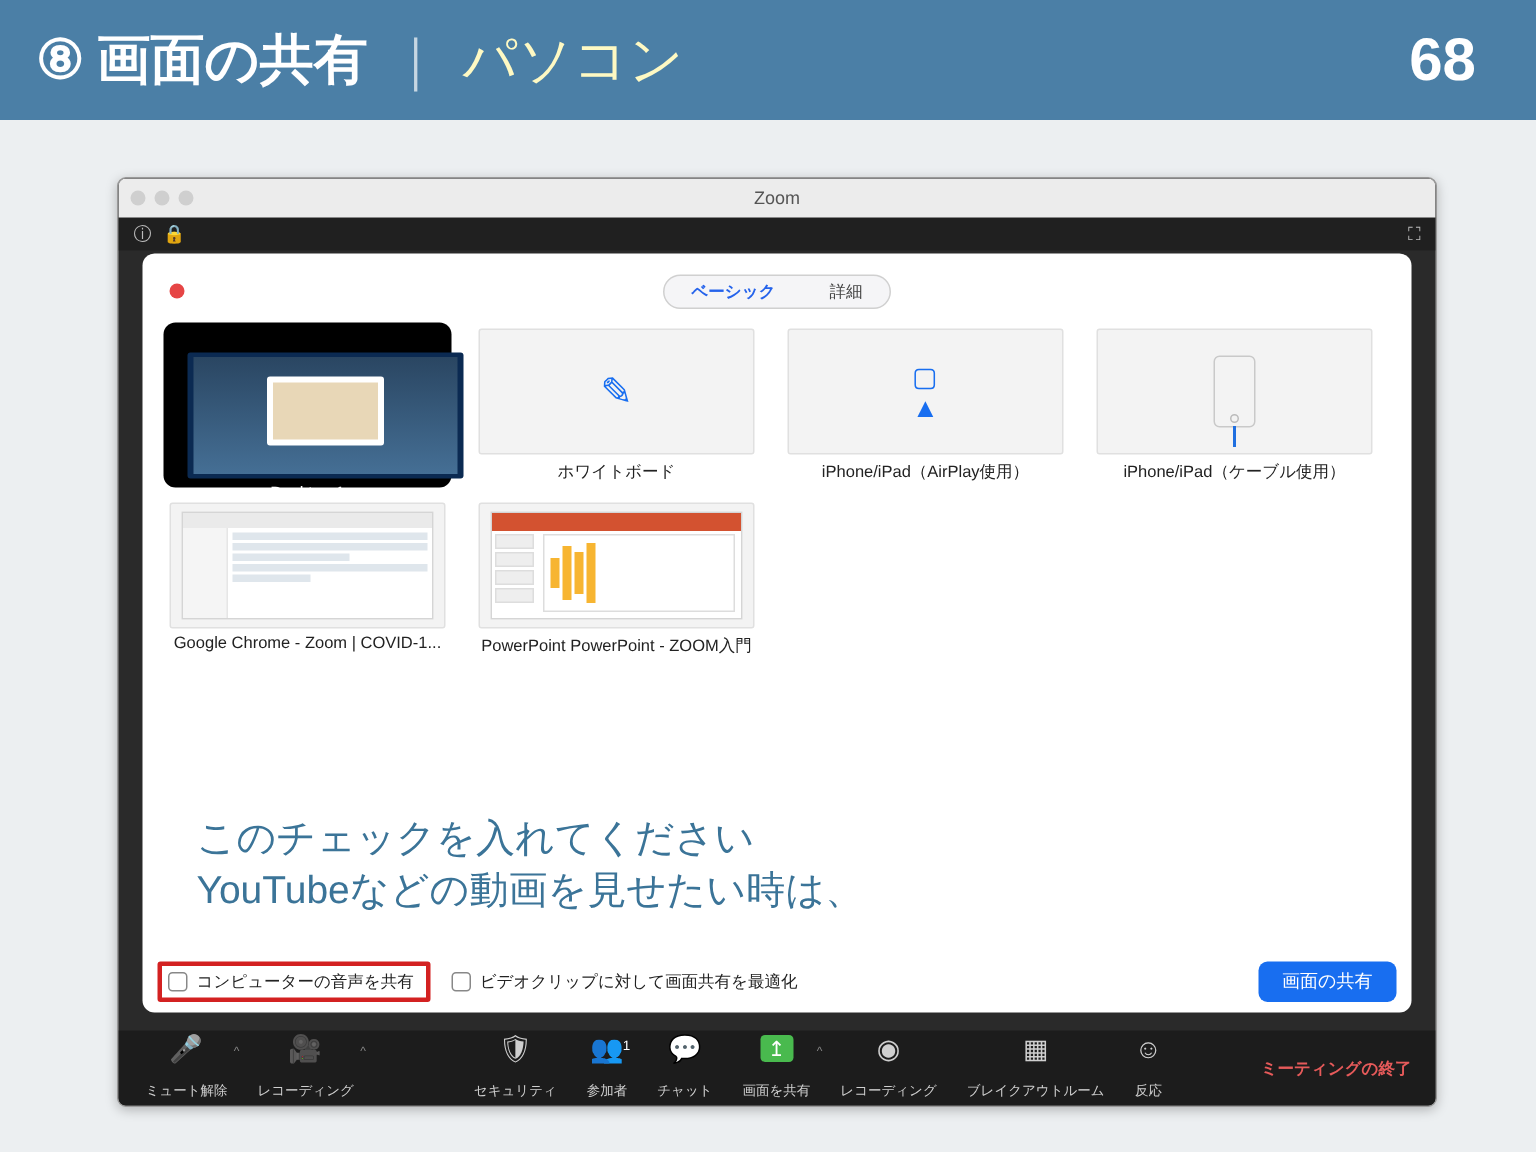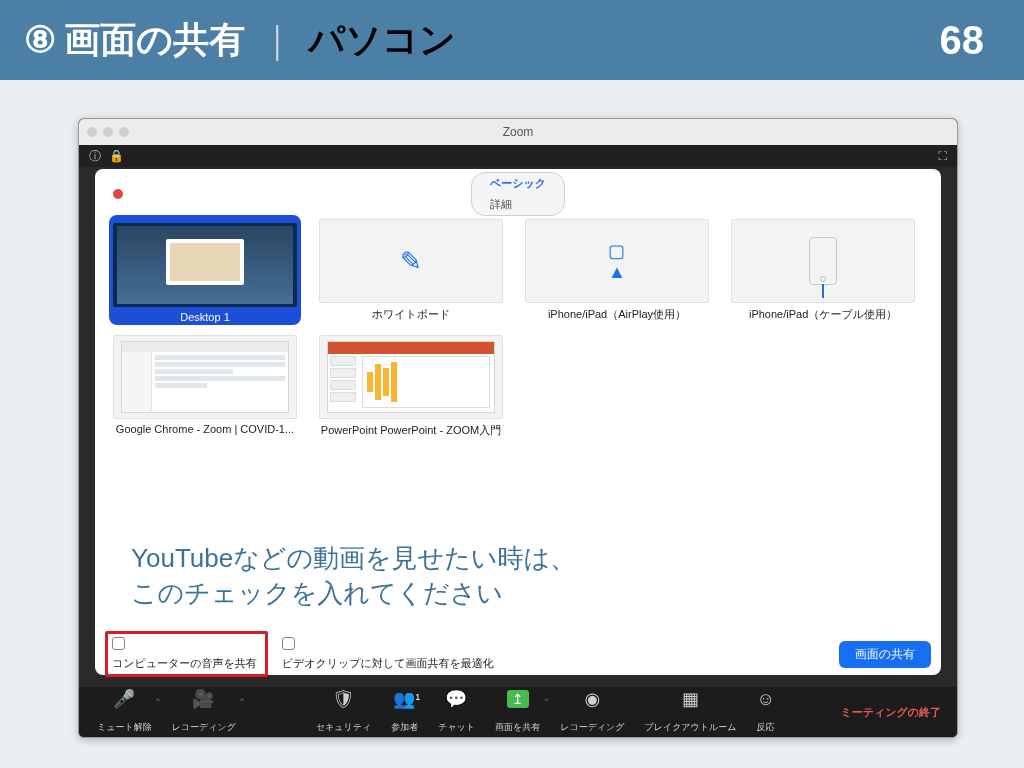--- a/index.html
+++ b/index.html
@@ -16,21 +16,21 @@
     background: #4b7fa6;
     color: #fff;
     display: flex;
     align-items: center;
     justify-content: space-between;
     padding: 0 40px 0 24px;
   }
   .slide-title { display: flex; align-items: baseline; gap: 8px; font-size: 36px; font-weight: 600; }
   .slide-title .circled { font-size: 36px; }
   .slide-title .divider { color: #c7d7e3; font-weight: 300; margin: 0 6px;}
-  .slide-title .sub   { color: #000000; font-weight: 700; }
+  .slide-title .sub   { color: #fef9c3; font-weight: 400; }
   .slide-number { font-size: 40px; font-weight: 700; }
 
   
   .zoom-window {
     position: absolute;
     top: 118px; left: 78px;
     width: 880px; height: 620px;
     background: #2a2a2a;
     border: 1px solid #999;
     border-radius: 6px;
@@ -63,29 +63,29 @@
     position: absolute;
     top: 50px; left: 16px; right: 16px; bottom: 62px;
     background: #fff;
     border-radius: 8px;
     padding: 8px 14px 8px 14px;
   }
   .panel-top { height: 34px; display: flex; align-items: center; justify-content: center; position: relative; }
   .rec-dot { position: absolute; left: 4px; width: 10px; height: 10px; border-radius: 50%; background: #e64545; }
   .segmented {
     display: flex; border: 1px solid #d0d0d0; border-radius: 14px; overflow: hidden;
-    font-size: 11px; background: #f5f5f7; flex-direction: column;
+    font-size: 11px; background: #f5f5f7;
   }
   .segmented div { padding: 3px 18px; }
   .segmented .active { color: #2563eb; font-weight: 600; }
   .segmented .inactive { color: #444; }
 
   .grid-row { display: flex; gap: 14px; margin-top: 4px; }
   .tile { width: 192px; height: 110px; }
-  .tile.selected { background: #1d4ed8; border-radius: 8px; padding: 4px; }
+  .tile.selected { background: #000000; border-radius: 8px; padding: 16px; }
   .tile .thumb {
     width: 184px; height: 84px; margin: 4px auto 0;
     background: #f3f3f3; border: 1px solid #e0e0e0; border-radius: 2px;
     display:flex; align-items:center; justify-content:center;
     position: relative;
   }
   .tile.selected .thumb { background: #0b2a52; border: none; margin-top: 4px; }
   .desktop-preview {
     width: 96%; height: 92%;
     background: linear-gradient(#2a4662,#456f95);
@@ -124,21 +124,21 @@
 
   
   .options-row {
     position: absolute;
     left: 10px; right: 10px; bottom: 6px;
     height: 30px;
     display: flex; align-items: center; justify-content: space-between;
     font-size: 11px; color: #222;
   }
   .options-left { display:flex; align-items:center; gap: 14px; }
-  .chk { display:flex; gap:6px;flex-direction:column; }
+  .chk { display:flex; align-items:center; gap:6px; }
   .chk .box { width:13px; height:13px; border:1px solid #888; border-radius:3px; background:#fff; }
   .red-box { border: 3px solid #d32121; padding: 3px 8px 3px 4px; border-radius: 2px; }
   .share-btn {
     background: #186ef0; color:#fff; border-radius: 6px;
     padding: 5px 16px; font-size: 12px; font-weight: 500;
   }
 
   
   .controls {
     position: absolute; left: 0; right: 0; bottom: 0; height: 50px;
@@ -267,22 +267,22 @@
                 <div style="height:55%;"></div>
                 <div style="height:80%;"></div>
               </div>
           </div>
         </div>
         <div class="caption">PowerPoint PowerPoint - ZOOM入門</div>
       </div>
     </div>
 
     <div class="hint">
+      <div>このチェックを入れてください</div>
       <div>YouTubeなどの動画を見せたい時は、</div>
-      <div>このチェックを入れてください</div>
     </div>
 
     <div class="options-row">
       <div class="options-left">
         <div class="chk red-box">
           <div class="box"></div>
           <span>コンピューターの音声を共有</span>
         </div>
         <div class="chk">
           <div class="box"></div>

